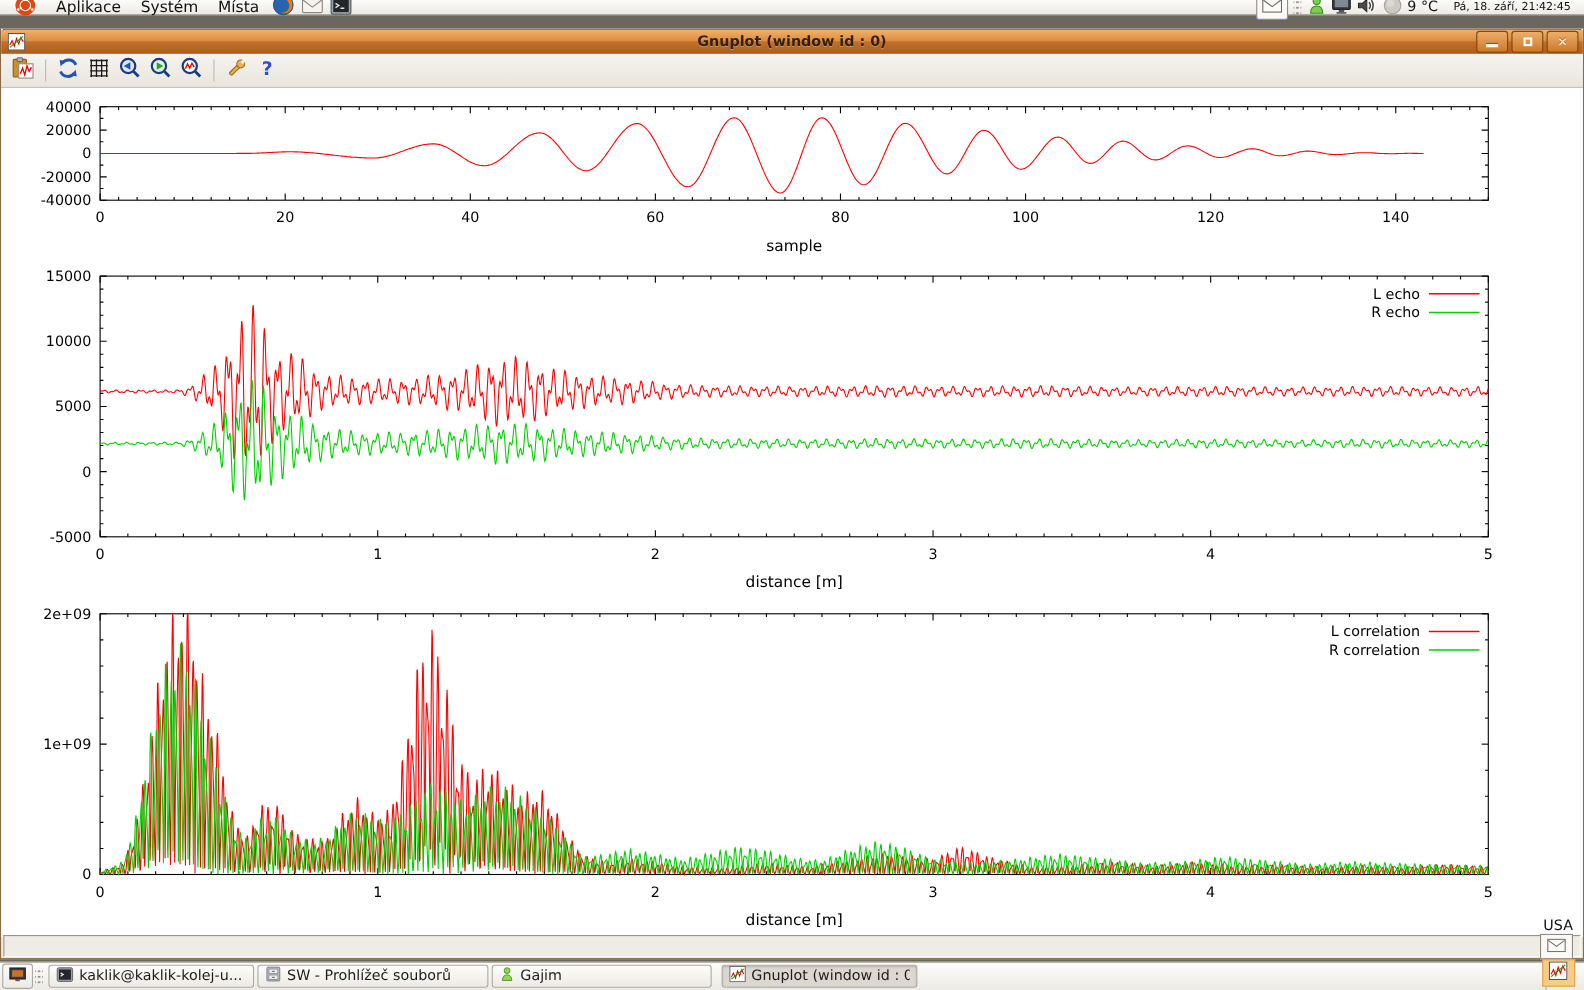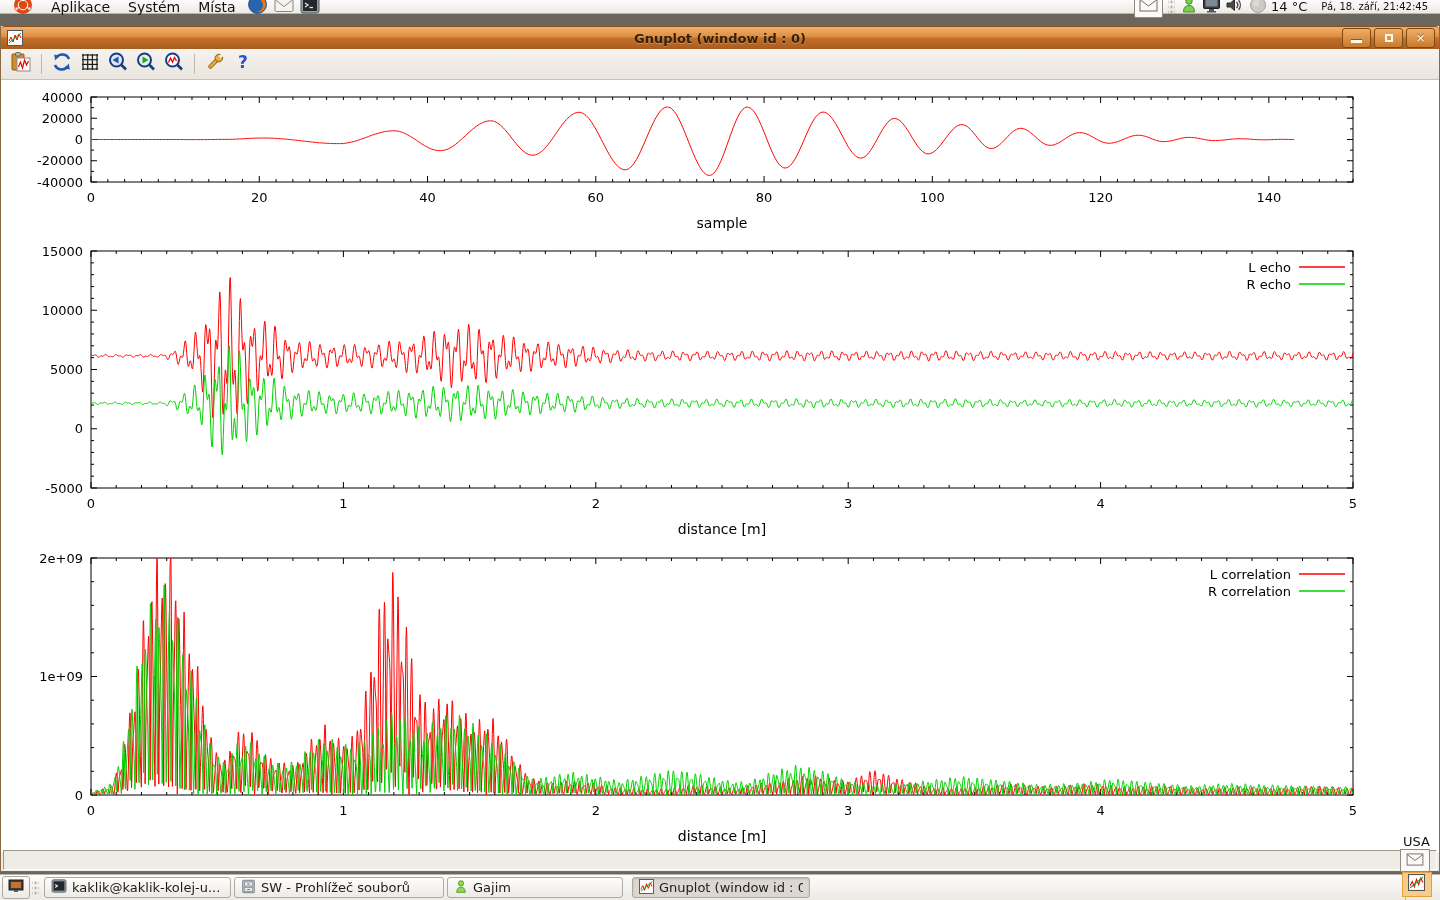--- a/index.html
+++ b/index.html
@@ -158,21 +158,21 @@
       </span>
     </div>
     <div class="tray-ic">
       <span>
         <svg width="18" height="18" viewBox="0 0 18 18">
             <circle cx="9" cy="9" r="7.5" fill="#cdcac4" stroke="#a5a19b"></circle>
             <circle cx="7" cy="7" r="3.5" fill="#dbd8d2"></circle>
           </svg>
       </span>
     </div>
-    <span class="temp">14 °C</span>
+    <span class="temp">9 °C</span>
     <span class="clock">Pá, 18. září, 21:42:45</span>
   </div>
 </div>
 
 <div id="gnuplot-window">
   <div id="titlebar">
     <span class="wicon">
       <svg width="16" height="16" viewBox="0 0 16 16">
           <rect x="0.5" y="0.5" width="15" height="15" fill="#fff" stroke="#555"></rect>
           <polyline points="2,11 4,7 6,12 8,5 10,10 12,4 14,8" fill="none" stroke="#e00" stroke-width="1"></polyline>
@@ -806,21 +806,21 @@
       <svg width="15" height="15" viewBox="0 0 18 18">
           <rect x="2" y="1.5" width="14" height="15" rx="1" fill="#c3c8ce" stroke="#6f747a"></rect>
           <rect x="4" y="3.5" width="10" height="5" fill="#e8eaec" stroke="#8a8f95"></rect>
           <rect x="4" y="10" width="10" height="5" fill="#e8eaec" stroke="#8a8f95"></rect>
           <rect x="7.5" y="5.5" width="3" height="1.2" fill="#6f747a"></rect>
           <rect x="7.5" y="12" width="3" height="1.2" fill="#6f747a"></rect>
         </svg>
     </span>
     <span class="tlabel">SW - Prohlížeč souborů</span>
   </div>
-  <div class="task-btn" style="width:176px">
+  <div class="task-btn" style="width:200px">
     <span>
       <svg width="14" height="15" viewBox="0 0 18 18">
           <circle cx="9" cy="5" r="3.4" fill="#8fd94e" stroke="#3f8f1e"></circle>
           <path d="M3.5 16.5 c0-4.5 2.2-6.5 5.5-6.5 s5.5 2 5.5 6.5 z" fill="#8fd94e" stroke="#3f8f1e"></path>
         </svg>
     </span>
     <span class="tlabel">Gajim</span>
   </div>
   <div class="task-btn pressed" style="width:178px;margin-left:9px">
     <span>

